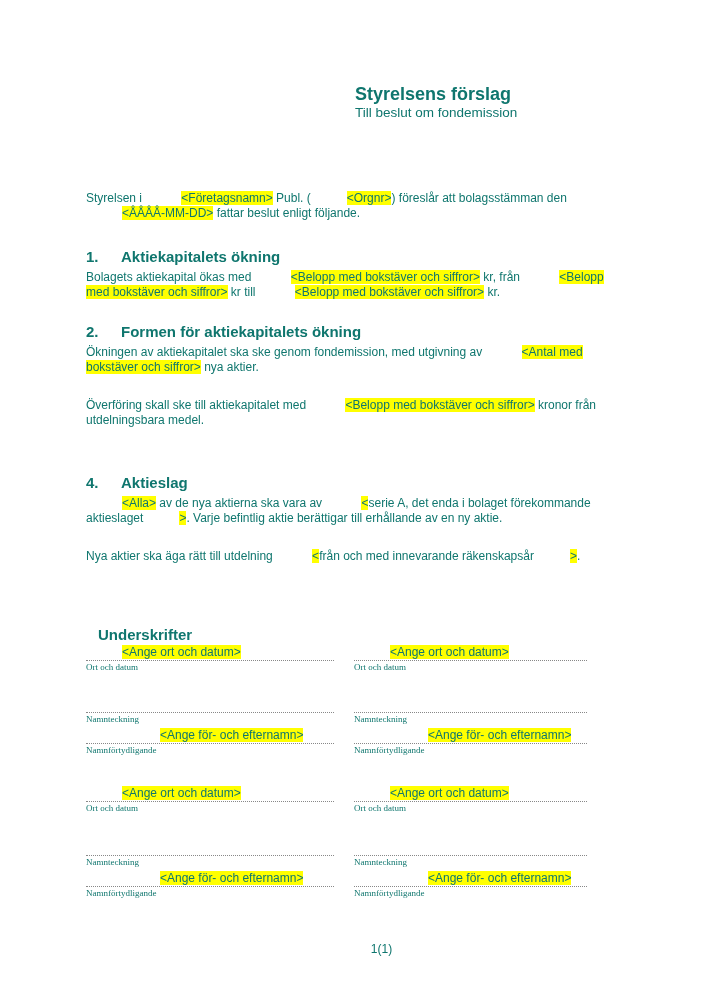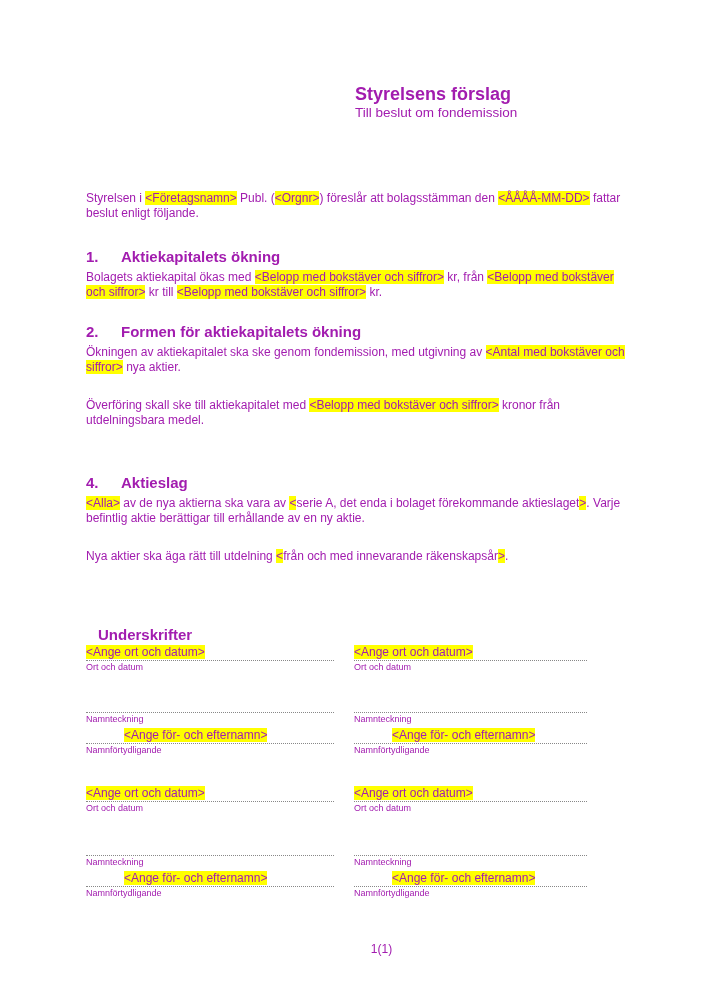--- a/index.html
+++ b/index.html
@@ -1,33 +1,33 @@
 <!DOCTYPE html>
 <html><head>
 <meta charset="utf-8">
 <style>
   html, body { margin:0; padding:0; background:#ffffff; }
   .page {
     position:relative; width:707px; height:1000px; background:#ffffff;
-    font-family:"Liberation Sans", sans-serif; color:#a21caf; overflow:hidden;
+    font-family:"Liberation Sans", sans-serif; color:#0f766e; overflow:hidden;
   }
   .titleblock { position:absolute; left:355px; top:84px; }
   .doc-title { font-size:18px; font-weight:bold; line-height:21px; }
   .doc-subtitle { font-size:13.5px; line-height:16px; }
   .bodytext { font-size:12px; line-height:15px; margin:0; }
   .intro { position:absolute; left:86px; top:191px; width:540px; }
   .sec { position:absolute; left:86px; width:540px; }
   .sec-h { font-size:15px; font-weight:bold; margin:0 0 4px 0; line-height:18px; }
   .sec-h .num { display:inline-block; width:35px; }
-  .hl { background:#ffff00; }
+  .hl { background:#ffff00;margin-left:36px; }
   .sig-heading { position:absolute; left:86px; top:614px; font-size:15px; font-weight:bold; margin:12px; }
   .field { position:absolute; }
   .value { border-bottom:1px dotted #888888; font-size:12px; line-height:15px; height:15px; white-space:nowrap; }
   .value2 { margin-top:3px;padding-left:38px; }
-  .caption { font-size:9px; line-height:11px; padding-top:1px; }
+  .caption { font-size:9px; line-height:11px; padding-top:1px;font-family:Liberation Serif, serif; }
   .footer { position:absolute; left:0; top:942px; width:707px; text-align:center; font-size:12px;padding-left:28px; }
 </style>
 </head>
 <body>
 
 <div class="page">
 
   <header class="titleblock">
     <div class="doc-title">Styrelsens förslag</div>
     <div class="doc-subtitle">Till beslut om fondemission</div>

